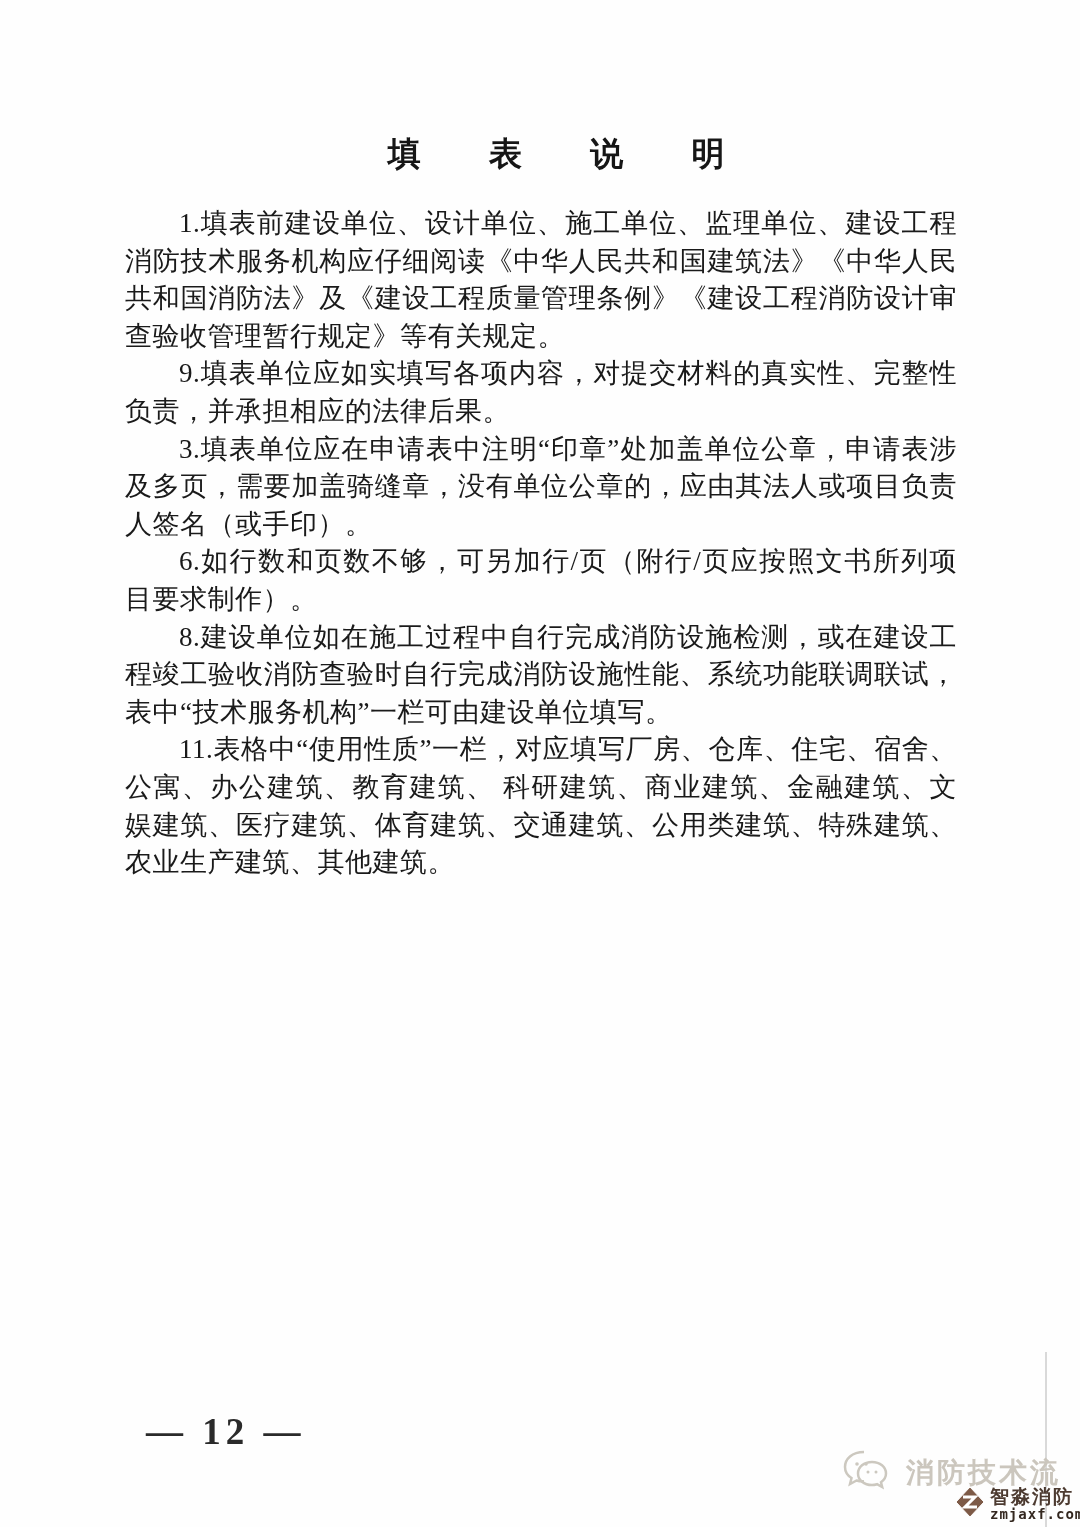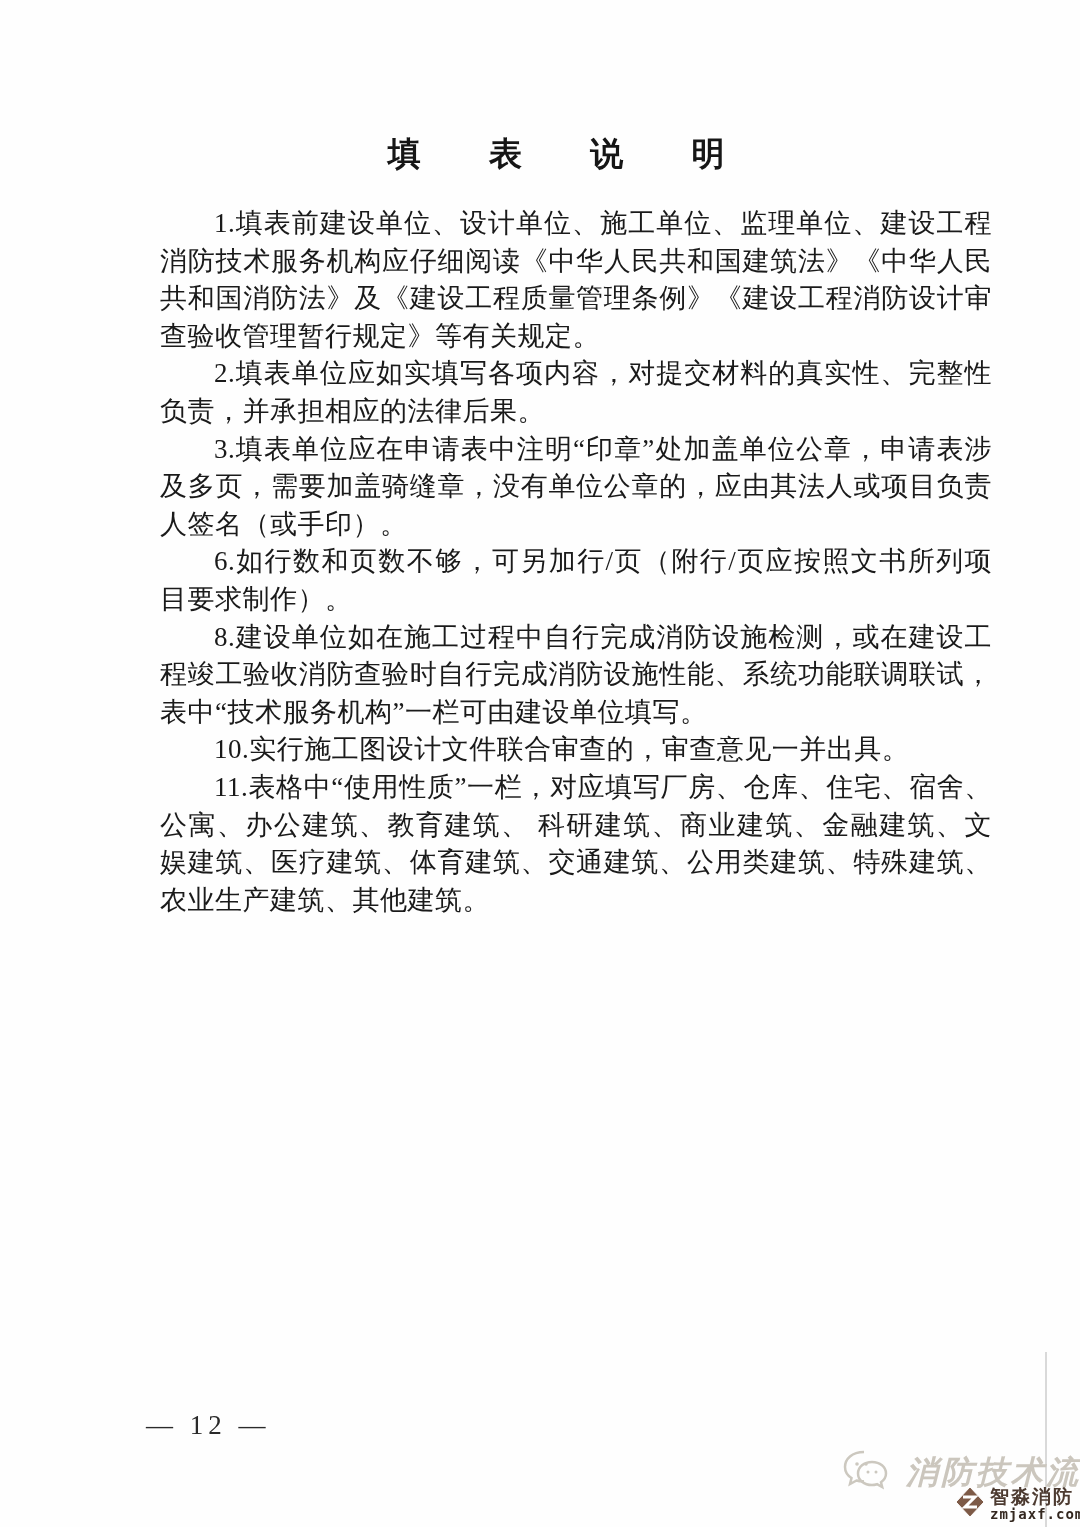--- a/index.html
+++ b/index.html
@@ -25,37 +25,37 @@
   }
   .doc-title span {
     letter-spacing: 30px;
     margin-right: -30px;
   }
   .content {
     position: absolute;
     top: 205px;
     left: 125px;
     width: 832px;
-    margin-left: 35px;
   }
   .content p {
     font-size: 27px;
     line-height: 37.6px;
     text-align: justify;
     text-indent: 2em;
     color: #1a1a1a;
     letter-spacing: 0.5px;
   }
   .page-number {
     position: absolute;
     left: 146px;
     top: 1410px;
-    font-size: 27px;
+    font-size: 37px;
     letter-spacing: 5px;
     color: #2a2a2a;
+    font-weight: bold;
   }
   
   .right-line {
     position: absolute;
     left: 1045px;
     top: 1352px;
     width: 2px;
     height: 175px;
     background: #d9d9d9;
   }
@@ -63,27 +63,26 @@
   .wm-wechat {
     position: absolute;
     left: 842px;
     top: 1448px;
     display: flex;
     align-items: center;
     gap: 8px;
     color: #c9c4bb;
   }
   .wm-wechat .wm-text {
-    font-size: 32px;
+    font-size: 28px;
     letter-spacing: 3px;
     font-weight: bold;
     color: #cbc6bd;
     font-family: "Liberation Serif", "DejaVu Serif", serif;
     white-space: nowrap;
-    font-style: italic;
   }
   
   .wm-zhimiao {
     position: absolute;
     left: 955px;
     top: 1486px;
     display: flex;
     align-items: center;
     gap: 5px;
   }
@@ -111,25 +110,24 @@
 </style>
 </head>
 <body>
 
 <div class="page">
 
   <h1 class="doc-title"><span>填 表 说 明</span></h1>
 
   <div class="content">
     <p>1.填表前建设单位、设计单位、施工单位、监理单位、建设工程消防技术服务机构应仔细阅读《中华人民共和国建筑法》《中华人民共和国消防法》及《建设工程质量管理条例》《建设工程消防设计审查验收管理暂行规定》等有关规定。</p>
-    <p>2.填表单位应如实填写各项内容，对提交材料的真实性、完整性负责，并承担相应的法律后果。</p>
+    <p>9.填表单位应如实填写各项内容，对提交材料的真实性、完整性负责，并承担相应的法律后果。</p>
     <p>3.填表单位应在申请表中注明“印章”处加盖单位公章，申请表涉及多页，需要加盖骑缝章，没有单位公章的，应由其法人或项目负责人签名（或手印）。</p>
     <p>6.如行数和页数不够，可另加行/页（附行/页应按照文书所列项目要求制作）。</p>
     <p>8.建设单位如在施工过程中自行完成消防设施检测，或在建设工程竣工验收消防查验时自行完成消防设施性能、系统功能联调联试，表中“技术服务机构”一栏可由建设单位填写。</p>
-    <p>10.实行施工图设计文件联合审查的，审查意见一并出具。</p>
     <p>11.表格中“使用性质”一栏，对应填写厂房、仓库、住宅、宿舍、公寓、办公建筑、教育建筑、 科研建筑、商业建筑、金融建筑、文娱建筑、医疗建筑、体育建筑、交通建筑、公用类建筑、特殊建筑、农业生产建筑、其他建筑。</p>
   </div>
 
   <div class="page-number">— 12 —</div>
 
   <div class="right-line"></div>
 
   <div class="wm-wechat">
     <span>
       <svg width="56" height="46" viewBox="0 0 56 46">

